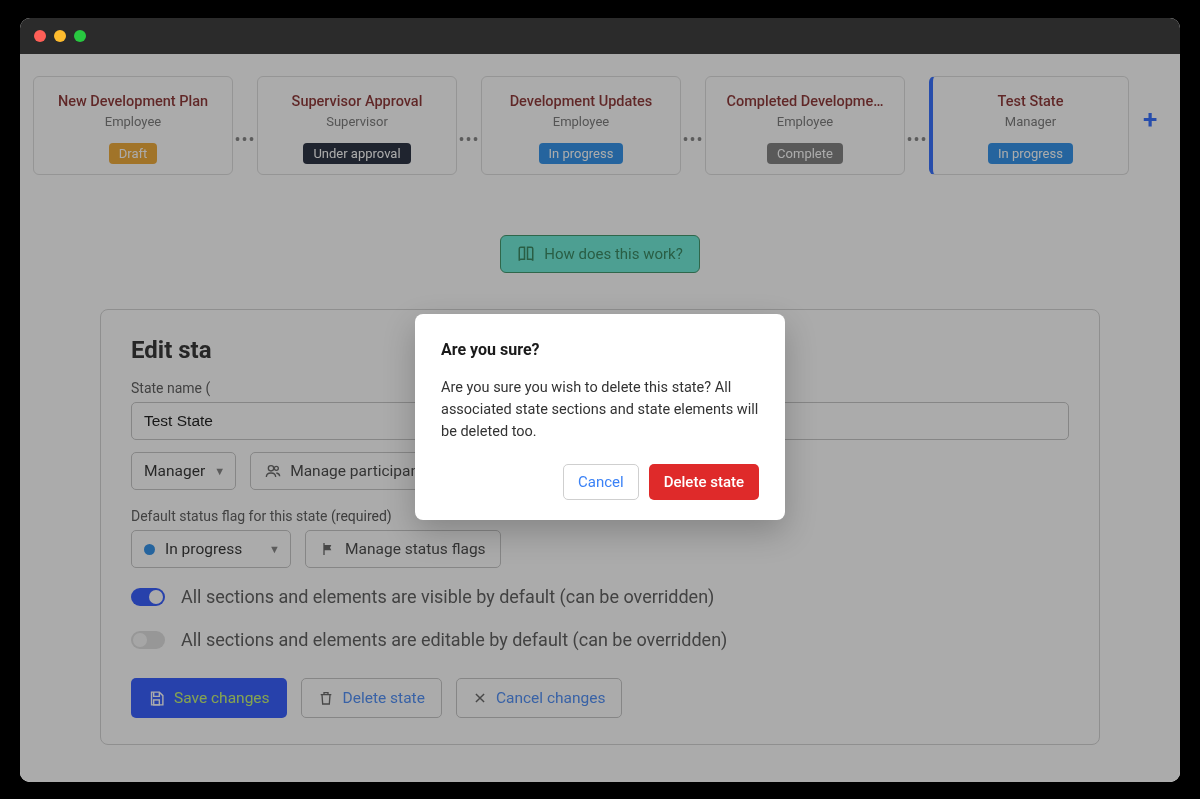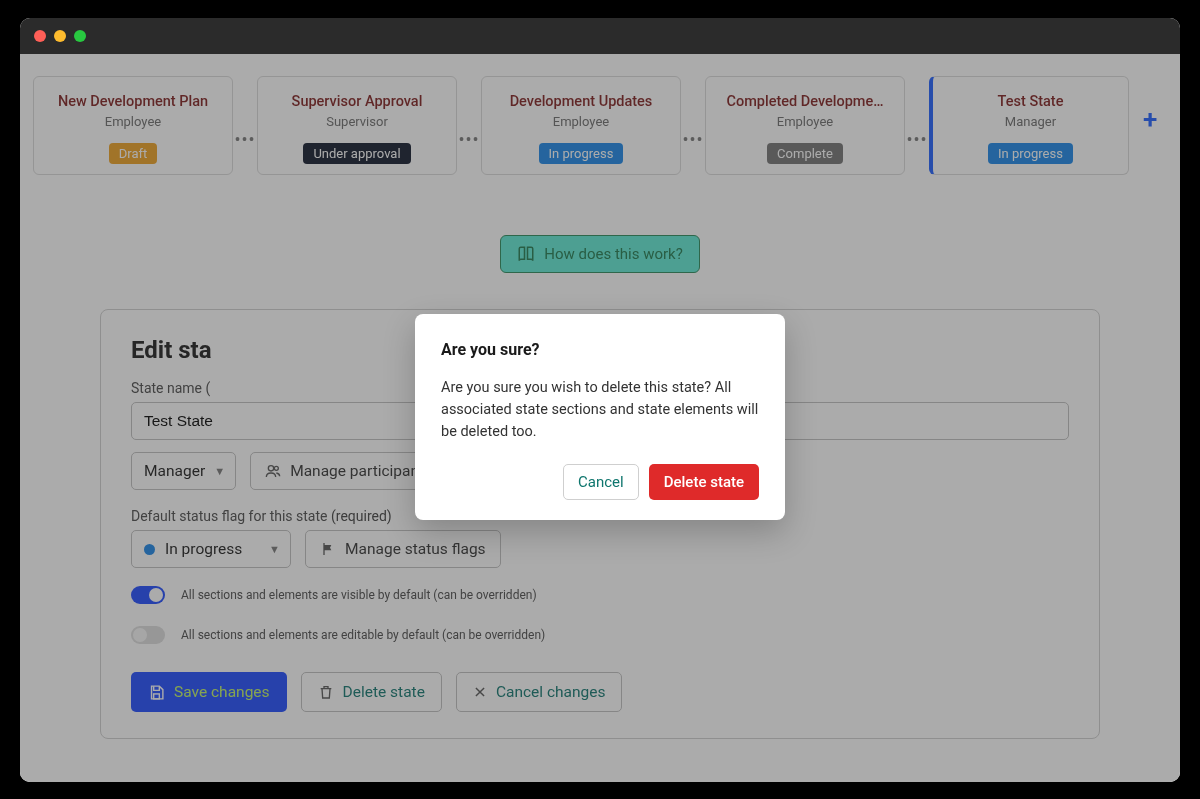--- a/index.html
+++ b/index.html
@@ -34,32 +34,32 @@
     .field-label { font-size: 14px; color: #4a4a4a; margin-bottom: 6px; }
     .field-label .required { color: #404040; font-weight: 400; }
     .text-input { width: 100%; border: 1px solid #bfbfbf; border-radius: 5px; padding: 9px 12px; font-size: 15.5px; margin-bottom: 18px; }
     .row-inline { display: flex; gap: 14px; align-items: center; margin-bottom: 18px; }
     .select { border: 1px solid #bfbfbf; border-radius: 5px; padding: 9px 30px 9px 12px; font-size: 15.5px; background: #fff; position: relative; display: inline-flex; align-items: center; gap: 10px; min-width: 100px; }
     .select .caret { position: absolute; right: 10px; color: #777; font-size: 11px; }
     .bullet { width: 11px; height: 11px; border-radius: 50%; background: #1986e8; display: inline-block; }
     .sec-btn { border: 1px solid #bfbfbf; border-radius: 5px; padding: 9px 14px; font-size: 15.5px; background: #fff; display: inline-flex; align-items: center; gap: 9px; cursor: pointer; color: #333; }
     .row-inline.tight { margin-top: -6px; }
 
-    .toggle-row { display: flex; align-items: center; gap: 16px; margin: 10px 0 4px; font-size: 12px; color: #4a4a4a; }
+    .toggle-row { display: flex; align-items: center; gap: 16px; margin: 10px 0 4px; font-size: 18px; color: #4a4a4a; }
     .toggle { width: 34px; height: 18px; border-radius: 10px; position: relative; transition: background .15s; }
     .toggle .knob { position: absolute; top: 2px; left: 2px; width: 14px; height: 14px; border-radius: 50%; background: #fff; transition: left .15s; }
     .toggle.on { background: #1d49ff; }
     .toggle.on .knob { left: 18px; }
     .toggle.off { background: #dcdcdc; }
     .toggle.off .knob { background: #f7f7f7; }
 
     .actions { display: flex; gap: 14px; margin-top: 28px; }
     .btn { border-radius: 5px; padding: 10px 16px; font-size: 15.5px; display: inline-flex; align-items: center; gap: 9px; cursor: pointer; border: 1px solid transparent; }
     .btn.primary { background: #1d49ff; color: #bef264; font-weight: 400; }
-    .btn.ghost { background: #fff; color: #0f766e; border-color: #bfbfbf; }
+    .btn.ghost { background: #fff; color: #3b82f6; border-color: #bfbfbf; }
 
     .modal-overlay { position: absolute; inset: 0; background: rgba(55,55,55,0.42); display: flex; align-items: flex-start; justify-content: center; padding-top: 260px; }
     .modal { width: 370px; background: #fff; border-radius: 8px; padding: 26px 26px 20px; box-shadow: 0 12px 32px rgba(0,0,0,0.22); }
     .modal h3 { font-size: 16px; font-weight: 700; margin-bottom: 18px; }
     .modal p { font-size: 14.5px; color: #333; line-height: 1.5; margin-bottom: 22px; }
     .modal-actions { display: flex; justify-content: flex-end; gap: 10px; }
     .modal-actions .btn { padding: 8px 14px; font-size: 15px; }
     .btn.danger { background: #df2a2a; color: #fff; font-weight: 500; }
 
     .icon { display: inline-flex; }

